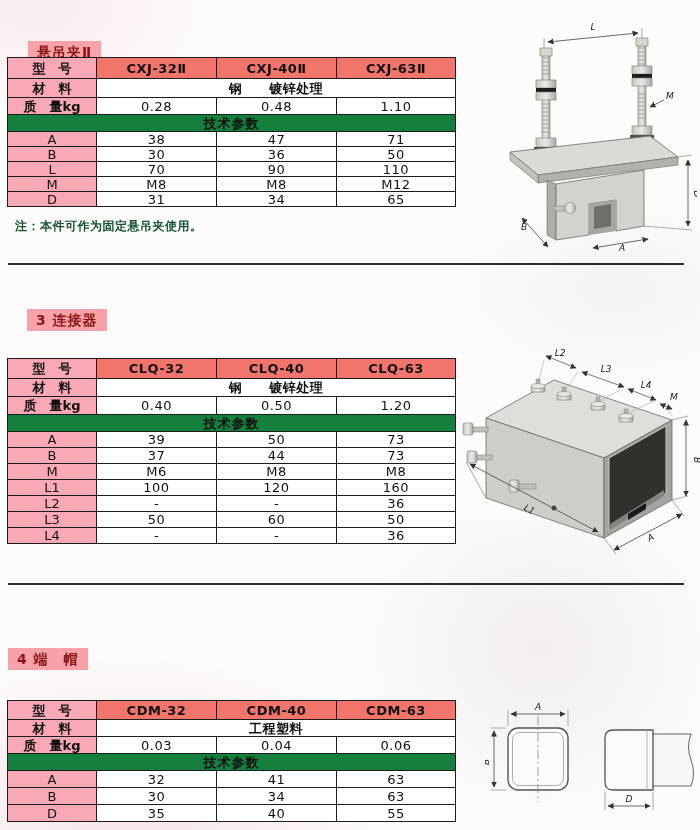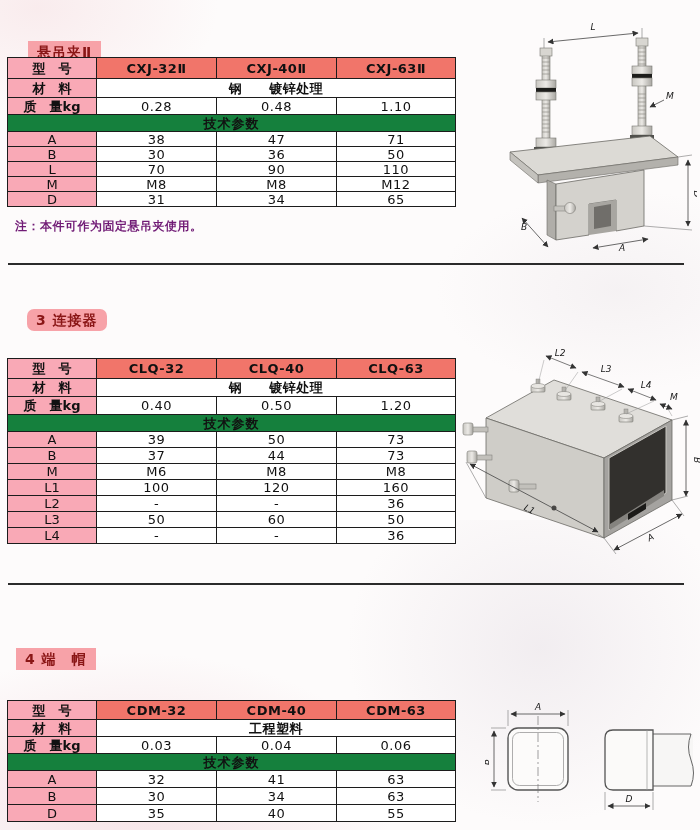--- a/index.html
+++ b/index.html
@@ -18,21 +18,21 @@
   #sw4{left:420px;top:180px;width:330px;height:220px;
     background:radial-gradient(ellipse at 60% 50%, rgba(222,214,220,.25), rgba(222,214,220,0) 65%);}
 
   .badge{
     position:absolute;background:var(--badge_bg,#f7a2a8);color:var(--badge_text,#8a1616);
     font-weight:bold;font-size:14px;line-height:20px;padding:1px 9px;letter-spacing:1px;
     white-space:nowrap;
   }
   .divider{position:absolute;left:8px;width:676px;height:2px;background:var(--divider,#2b2b2b);}
 
-  .note{position:absolute;font-size:12px;font-weight:bold;color:#701a75;letter-spacing:.5px;}
+  .note{position:absolute;font-size:12px;font-weight:bold;color:#14532d;letter-spacing:.5px;}
 
   table.spec-table{
     position:absolute;border-collapse:collapse;table-layout:fixed;width:448px;
     background:#fff;border:1.5px solid var(--table_border,#1c1c1c);
   }
   table.spec-table td{
     border:1px solid var(--table_border,#1c1c1c);
     text-align:center;vertical-align:middle;padding:0;
     font-size:13px;color:#111;white-space:nowrap;overflow:hidden;line-height:1;
   }
@@ -179,21 +179,21 @@
   <line x1="30" y1="204" x2="56" y2="233" stroke="#444" stroke-width="0.8" marker-start="url(#ar1)" marker-end="url(#ar1)"></line>
   <text class="dimtxt" x="32" y="216">B</text>
 
   <line x1="101" y1="234" x2="156" y2="225" stroke="#444" stroke-width="0.8" marker-start="url(#ar1)" marker-end="url(#ar1)"></line>
   <text class="dimtxt" x="130" y="237">A</text>
 </svg>
 </div>
 
 <div class="divider" style="top:263px;"></div>
 
-<div class="badge" style="left:27px;top:309px;border-radius:7px;">3 连接器</div>
+<div class="badge" style="left:27px;top:309px;">3 连接器</div>
 
 <table class="spec-table t2" style="left:7px;top:358px;">
   <colgroup>
       <col style="width:89px">
       <col style="width:120px">
       <col style="width:120px">
       <col style="width:119px">
     </colgroup>
   <tbody>
   <tr class="r-model">
@@ -333,21 +333,21 @@
   <text class="dimtxt" x="70" y="180" transform="rotate(28 70 180)">L1</text>
 
   <path d="M146,206 L158,222 M214,168 L226,184" stroke="#777" stroke-width="0.6" fill="none"></path>
   <line x1="156" y1="218" x2="224" y2="182" stroke="#444" stroke-width="0.8" marker-start="url(#ar2)" marker-end="url(#ar2)"></line>
   <text class="dimtxt" x="194" y="208" transform="rotate(-28 194 208)">A</text>
 </svg>
 </div>
 
 <div class="divider" style="top:583px;"></div>
 
-<div class="badge" style="left:16px;top:648px;">4 端　帽</div>
+<div class="badge" style="left:8px;top:648px;">4 端　帽</div>
 
 <table class="spec-table t3" style="left:7px;top:700px;">
   <colgroup>
       <col style="width:89px">
       <col style="width:120px">
       <col style="width:120px">
       <col style="width:119px">
     </colgroup>
   <tbody>
   <tr class="r-model">

